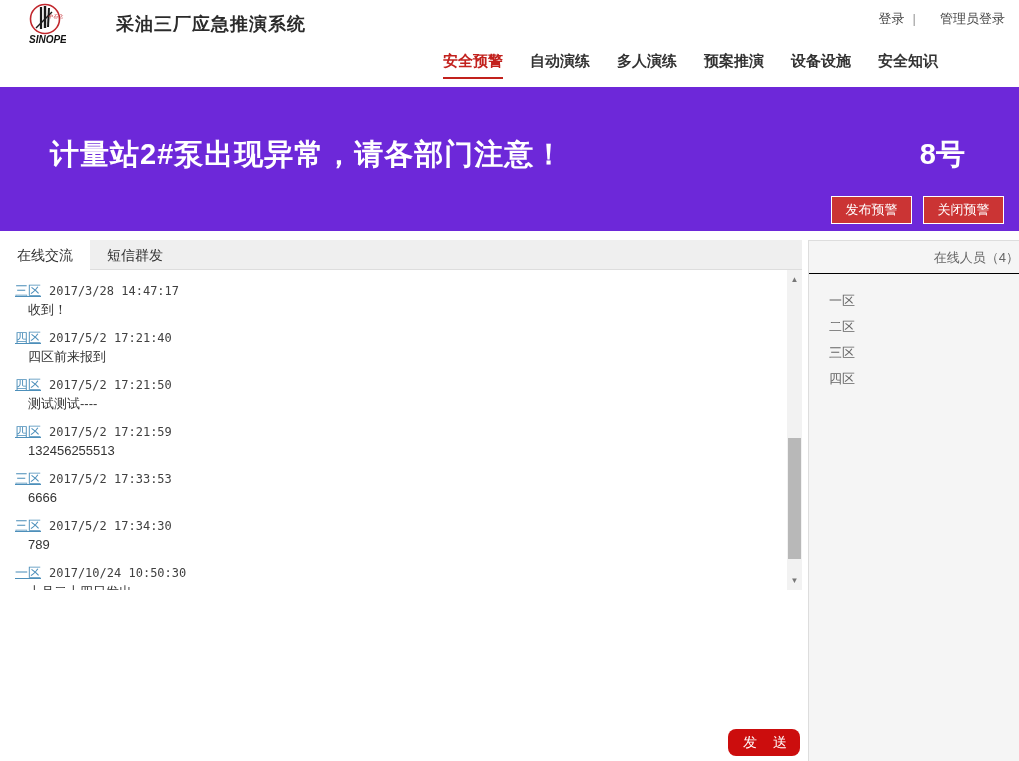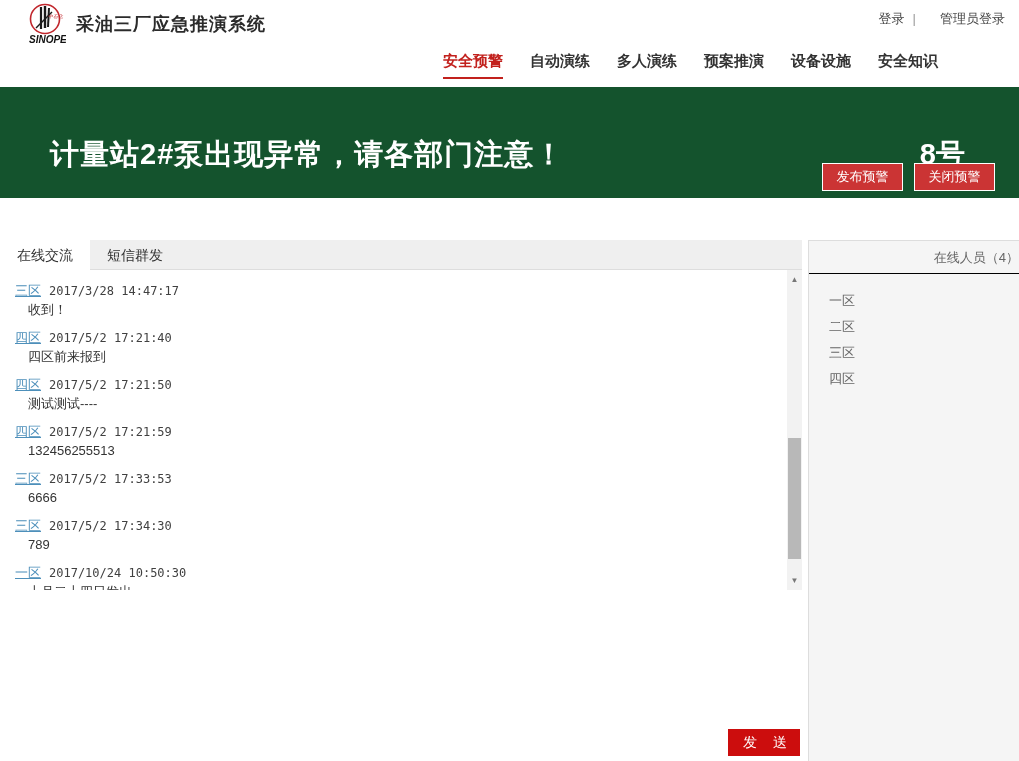--- a/index.html
+++ b/index.html
@@ -3,36 +3,36 @@
 <meta charset="utf-8">
 <style>
   * { margin:0; padding:0; box-sizing:border-box; }
   html,body { width:1019px; height:761px; background:#fff; font-family:"Liberation Sans","DejaVu Sans",sans-serif; overflow:hidden; }
   .page { position:relative; width:1019px; height:761px; background:#fff; }
 
   
   .topbar { position:relative; height:45px; }
   .brand { position:absolute; left:28px; top:2px; display:flex; align-items:center; }
   .logo { width:38px; height:43px; margin-right:10px; }
-  .brand-title { font-size:18px; font-weight:bold; color:#2b2b2b; letter-spacing:1px; }
+  .brand-title { font-size:18px; font-weight:bold; color:#2b2b2b; letter-spacing:1px;margin-left:40px; }
   .auth-links { position:absolute; right:14px; top:10px; font-size:13px; color:#444; }
   .auth-links a { color:#444; text-decoration:none; cursor:pointer;margin-left:16px; }
   .auth-sep { color:#999; margin:0 8px; }
 
   
   .mainnav { position:absolute; left:443px; top:52px; display:flex; gap:27px; }
   .mainnav a { font-size:15px; font-weight:bold; color:#333; text-decoration:none; padding-bottom:6px; cursor:pointer; white-space:nowrap; }
   .mainnav a.active { color:#c2211d; border-bottom:2px solid #c2211d; }
 
   
-  .banner { position:absolute; left:0; top:87px; width:1019px; height:111px; background:#14532d; color:#fff; }
+  .banner { position:absolute; left:0; top:87px; width:1019px; height:144px; background:#6d28d9; color:#fff; }
   .banner-row { position:absolute; left:0; right:0; top:48px; display:flex; justify-content:space-between; padding:0 54px 0 50px; }
   .banner-msg { font-size:29px; font-weight:bold; letter-spacing:1px; }
   .banner-no { font-size:29px; font-weight:bold; }
-  .banner-btns { position:absolute; right:24px; bottom:7px; display:flex; gap:11px;margin-left:18px; }
+  .banner-btns { position:absolute; right:15px; bottom:7px; display:flex; gap:11px;margin-left:18px; }
   .banner-btns button { width:81px; height:28px; background:#cb3434; border:1px solid #fff; color:#fff; font-size:13px; font-family:inherit; cursor:pointer; }
 
   
   .content { position:absolute; left:0; top:240px; width:1019px; height:521px; display:flex; }
   .left-panel { position:relative; width:802px; height:521px; display:flex; flex-direction:column; }
 
   .chat-tabs { height:30px; background:#efefef; border-bottom:1px solid #ddd; display:flex; }
   .chat-tab { width:90px; height:30px; line-height:30px; text-align:center; font-size:14px; color:#333; cursor:pointer; }
   .chat-tab.active { background:#fff; border-bottom:1px solid #fff; margin-bottom:-1px; }
 
@@ -48,21 +48,21 @@
   .vscroll .arrow { position:absolute; left:0; width:15px; height:15px; display:flex; align-items:center; justify-content:center; font-size:8px; color:#777; cursor:pointer; }
   .vscroll .arrow.up { top:2px; }
   .vscroll .arrow.down { bottom:2px; }
   .vscroll .thumb { position:absolute; left:1px; width:13px; top:168px; height:121px; background:#b8b8b8; cursor:pointer; }
 
   .msg-bar { height:22px; margin-top:4px; background:#ececec; display:flex; justify-content:space-between; align-items:center; padding:0 8px 0 4px; font-size:12px; color:#8a8a8a; }
   .msg-bar .record { cursor:pointer; }
 
   .msg-input-wrap { position:relative; flex:1; background:#fff; }
   .msg-input { width:100%; height:100%; border:none; outline:none; resize:none; font-family:inherit; font-size:13px; padding:6px; background:#fff; }
-  .send-btn { position:absolute; right:2px; bottom:5px; width:72px; height:27px; background:#cc0d0d; color:#fff; border:none; border-radius:0; font-size:14px; font-family:inherit; letter-spacing:6px; padding-left:8px; cursor:pointer; }
+  .send-btn { position:absolute; right:2px; bottom:5px; width:72px; height:27px; background:#cc0d0d; color:#fff; border:none; border-radius:8px; font-size:14px; font-family:inherit; letter-spacing:6px; padding-left:8px; cursor:pointer; }
 
   
   .right-panel { flex:1; margin-left:6px; background:#f5f5f5; border-left:1px solid #ddd; border-top:1px solid #ddd; }
   .online-header { height:33px; line-height:33px; text-align:right; font-size:13px; color:#666; border-bottom:1px solid #000000; }
   .online-list { list-style:none; padding:14px 0 0 20px; }
   .online-list li { font-size:13px; color:#666; line-height:26px; cursor:pointer; }
 </style>
 </head>
 <body>
 

